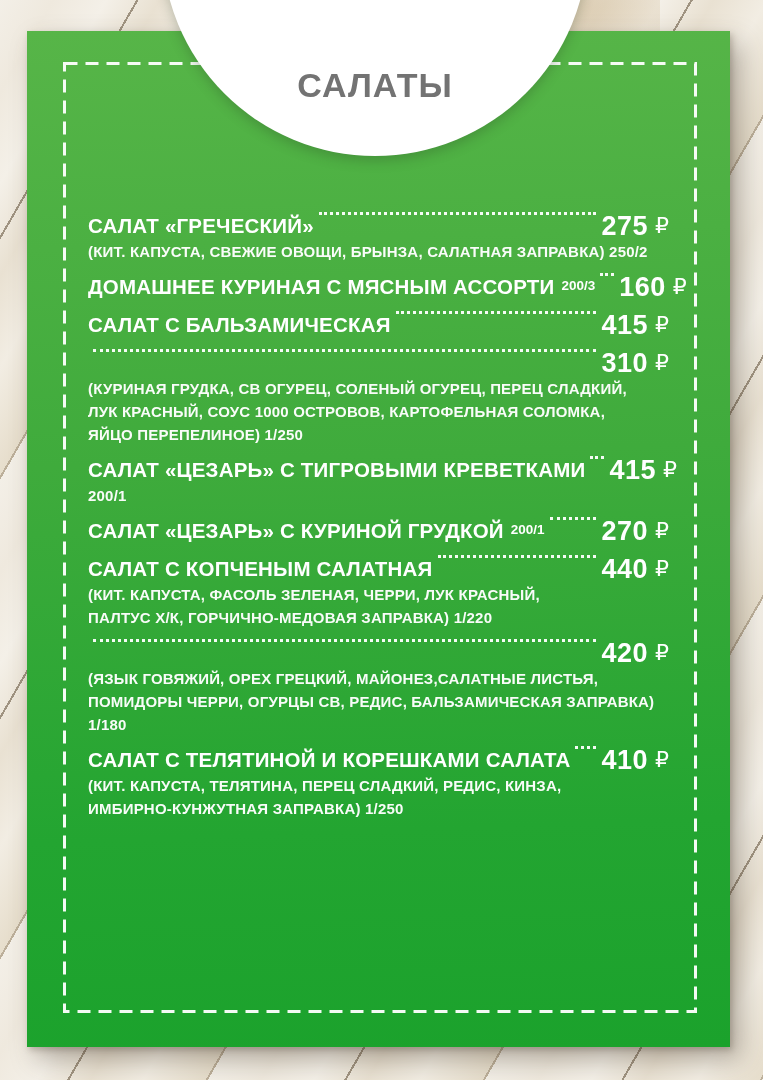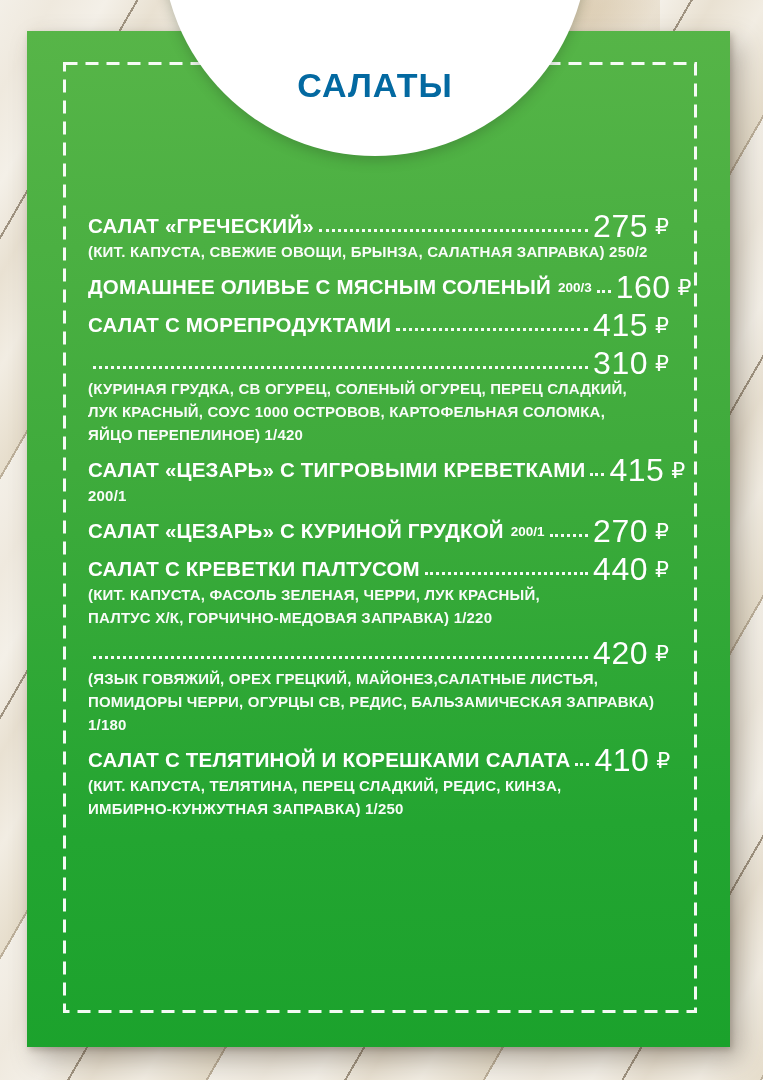--- a/index.html
+++ b/index.html
@@ -47,35 +47,35 @@
     box-shadow: 0 5px 12px rgba(40, 60, 30, 0.25);
     z-index: 5;
   }
   .page-title {
     position: absolute;
     left: 162px; top: 66px; width: 426px;
     margin: 0;
     text-align: center;
     font-size: 34px; font-weight: bold;
     letter-spacing: 1px;
-    color: #0369a1;
+    color: #737373;
     z-index: 6;
   }
   
   .menu-list {
     position: absolute;
     left: 61px; top: 181px;
     width: 581px;
     z-index: 2;
     color: #ffffff;
   }
   .item { margin-bottom: 10px; }
   .item-row {
     display: flex;
-    align-items: flex-end;
+    align-items: flex-start;
     line-height: 28px;
     white-space: nowrap;
   }
   .item-name {
     font-size: 20.5px;
     font-weight: bold;
     letter-spacing: 0.2px;
   }
   .item-portion-inline {
     font-size: 13.5px;
@@ -83,22 +83,22 @@
     margin-left: 7px;
     line-height: 26px;
   }
   .leader {
     flex: 1;
     min-width: 14px;
     border-bottom: 3px dotted rgba(255,255,255,0.95);
     margin: 0 5px 8px 5px;
   }
   .item-price {
-    font-size: 32px;
-    font-weight: normal;
+    font-size: 27px;
+    font-weight: bold;
     letter-spacing: 0.5px;
   }
   .item-currency {
     font-size: 22px;
     font-weight: normal;
     margin-left: 7px;
     line-height: 27px;
   }
   .item-desc {
     font-size: 15px;
@@ -129,47 +129,47 @@
       <span class="item-name">САЛАТ «ГРЕЧЕСКИЙ»</span>
 
       <span class="leader"></span>
       <span class="item-price">275</span>
       <span class="item-currency">₽</span>
     </div>
     <div class="item-desc">(КИТ. КАПУСТА, СВЕЖИЕ ОВОЩИ, БРЫНЗА, САЛАТНАЯ ЗАПРАВКА) 250/2</div>
   </div>
       <div class="item">
     <div class="item-row">
-      <span class="item-name">ДОМАШНЕЕ ОЛИВЬЕ С МЯСНЫМ СОЛЕНЫЙ</span>
+      <span class="item-name">ДОМАШНЕЕ КУРИНАЯ С МЯСНЫМ АССОРТИ</span>
       <span class="item-portion-inline">200/3</span>
       <span class="leader"></span>
       <span class="item-price">160</span>
       <span class="item-currency">₽</span>
     </div>
 
   </div>
       <div class="item">
     <div class="item-row">
-      <span class="item-name">САЛАТ С МОРЕПРОДУКТАМИ</span>
+      <span class="item-name">САЛАТ С БАЛЬЗАМИЧЕСКАЯ</span>
 
       <span class="leader"></span>
       <span class="item-price">415</span>
       <span class="item-currency">₽</span>
     </div>
   </div>
       <div class="item">
     <div class="item-row">
 
       <span class="leader"></span>
       <span class="item-price">310</span>
       <span class="item-currency">₽</span>
     </div>
     <div class="item-desc">(КУРИНАЯ ГРУДКА, СВ ОГУРЕЦ, СОЛЕНЫЙ ОГУРЕЦ, ПЕРЕЦ СЛАДКИЙ,
 ЛУК КРАСНЫЙ, СОУС 1000 ОСТРОВОВ, КАРТОФЕЛЬНАЯ СОЛОМКА,
-ЯЙЦО ПЕРЕПЕЛИНОЕ) 1/420</div>
+ЯЙЦО ПЕРЕПЕЛИНОЕ) 1/250</div>
   </div>
       <div class="item">
     <div class="item-row">
       <span class="item-name">САЛАТ «ЦЕЗАРЬ» С ТИГРОВЫМИ КРЕВЕТКАМИ</span>
 
       <span class="leader"></span>
       <span class="item-price">415</span>
       <span class="item-currency">₽</span>
     </div>
     <div class="item-desc">200/1</div>
@@ -179,21 +179,21 @@
       <span class="item-name">САЛАТ «ЦЕЗАРЬ»  С КУРИНОЙ ГРУДКОЙ</span>
       <span class="item-portion-inline">200/1</span>
       <span class="leader"></span>
       <span class="item-price">270</span>
       <span class="item-currency">₽</span>
     </div>
 
   </div>
       <div class="item">
     <div class="item-row">
-      <span class="item-name">САЛАТ С КРЕВЕТКИ ПАЛТУСОМ</span>
+      <span class="item-name">САЛАТ С КОПЧЕНЫМ САЛАТНАЯ</span>
 
       <span class="leader"></span>
       <span class="item-price">440</span>
       <span class="item-currency">₽</span>
     </div>
     <div class="item-desc">(КИТ. КАПУСТА, ФАСОЛЬ ЗЕЛЕНАЯ, ЧЕРРИ, ЛУК КРАСНЫЙ,
 ПАЛТУС Х/К, ГОРЧИЧНО-МЕДОВАЯ ЗАПРАВКА) 1/220</div>
   </div>
       <div class="item">
     <div class="item-row">

